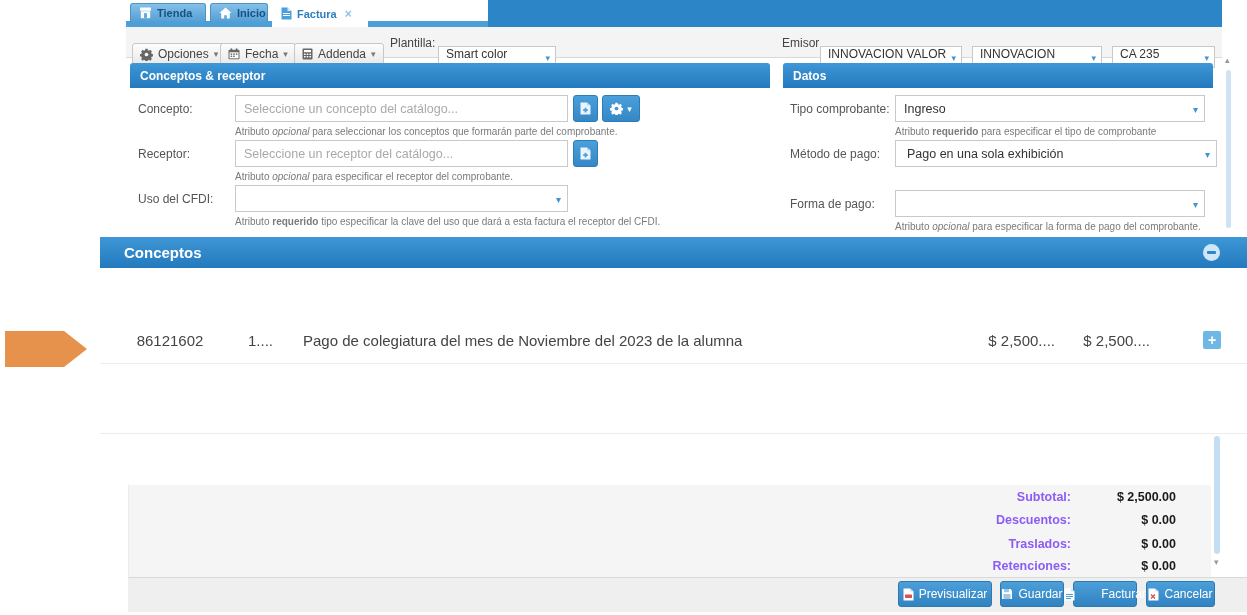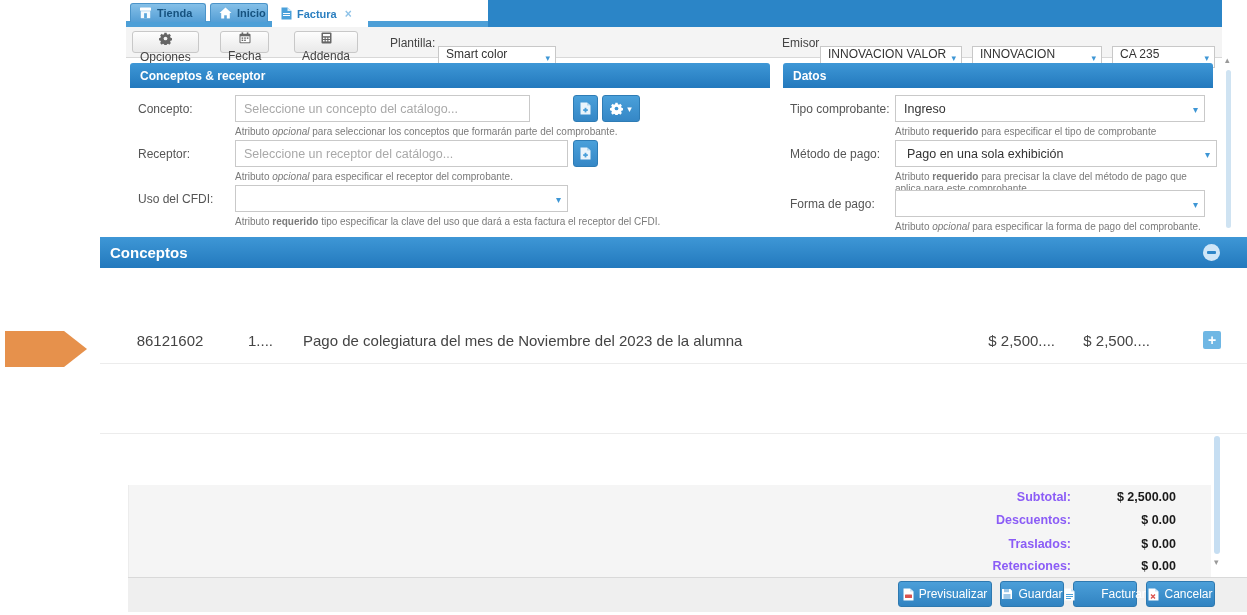--- a/index.html
+++ b/index.html
@@ -11,23 +11,23 @@
   .tab-strip{left:0;top:21px;width:1096px;height:6px;background:#4d9fd7;}
   .tab-fill{left:362px;top:0;width:734px;height:27px;background:#2b85c7;}
   .tab{display:flex;align-items:center;gap:5px;box-sizing:border-box;cursor:default;}
   .tab-inactive{top:3px;height:19px;border-radius:3px 3px 0 0;border:1px solid #4b94c9;border-bottom:none;
     background:linear-gradient(#85c0e8,#549ed5);color:#16527f;font-size:11px;font-weight:bold;padding:0 8px;}
   .tab-active{top:0;height:27px;border-radius:3px 3px 0 0;background:#fff;color:#2b7fc0;
     font-size:11px;font-weight:bold;padding:0 9px;}
   .tab-close{color:#8fc3e8;font-size:12px;font-weight:bold;margin-left:3px;cursor:pointer;}
   
   .toolbar{left:126px;top:27px;width:1096px;height:31px;background:#f4f4f4;border-bottom:1px solid #d8d8d8;box-sizing:border-box;}
-  .tbtn{top:4px;height:22px;display:flex;align-items:center;gap:5px;padding:0 7px;box-sizing:border-box;
+  .tbtn{top:16px;height:22px;display:flex;align-items:center;gap:5px;padding:0 7px;box-sizing:border-box;
     border:1px solid #c8c8c8;border-radius:3px;background:linear-gradient(#fdfdfd,#e9e9e9);
-    color:#444;font-size:12px;cursor:pointer;flex-direction:column;}
+    color:#444;font-size:12px;cursor:pointer;}
   .tbtn .chev{color:#777;font-size:9px;}
   .tlabel{color:#444;font-size:12px;top:9px;}
   .sel{box-sizing:border-box;height:22px;background:#fff;border:1px solid #c8c8c8;display:flex;align-items:flex-start;
     padding:0 6px 0 7px;font-size:12px;color:#333;cursor:pointer;position:absolute;top:19px;}
   .sel .chev{position:absolute;right:5px;top:6px;color:#3e96d5;font-size:9px;}
   
   .panel{background:#fff;}
   .phead{left:0;top:0;height:25px;width:100%;border-radius:3px 3px 0 0;
     background:linear-gradient(#3e97d6,#2379bd);color:#fff;font-size:12px;font-weight:bold;
     display:flex;align-items:center;padding-left:10px;box-sizing:border-box;}
@@ -40,21 +40,21 @@
   .fsel .chev{position:absolute;right:6px;top:8px;color:#3e96d5;font-size:10px;}
   .bluebtn{box-sizing:border-box;border:1px solid #2e7cb5;border-radius:3px;
     background:linear-gradient(#4aa0da,#3587c6);display:flex;align-items:center;justify-content:center;gap:4px;cursor:pointer;}
   .bluebtn .chev{color:#fff;font-size:9px;}
   .help{font-size:10px;color:#7a7a7a;line-height:12px;}
   .help .it{font-style:italic;}
   .help .bd{font-weight:bold;}
   
   .grid{left:100px;top:237px;width:1147px;height:196px;background:#fff;border-bottom:1px solid #ececec;}
   .ghead{left:0;top:0;width:1147px;height:31px;background:linear-gradient(#3e97d6,#2379bd);
-    color:#fff;display:flex;align-items:center;padding-left:10px;box-sizing:border-box;
+    color:#fff;display:flex;align-items:center;padding-left:24px;box-sizing:border-box;
     font-size:15px;font-weight:bold;}
   .collapse{left:1103px;top:7px;width:17px;height:17px;border-radius:50%;background:#cfe6f7;cursor:pointer;}
   .collapse::after{content:"";position:absolute;left:4px;top:7px;width:9px;height:3px;background:#2e86c8;border-radius:1px;}
   .grow{display:flex;position:absolute;left:0;width:1147px;box-sizing:border-box;}
   .gcell{box-sizing:border-box;display:flex;align-items:center;overflow:hidden;white-space:nowrap;}
   .ghr{top:33px;height:47px;border-bottom:1px solid #d5d5d5;background:#fff;}
   .ghr .gcell{border-right:1px solid #e3e3e3;color:#666;font-size:13.5px;font-weight:bold;cursor:pointer;}
   .gdr{top:80px;height:47px;border-bottom:1px solid #ececec;background:#fff;}
   .gdr .gcell{color:#444;font-size:15px;}
   .c1{width:140px;justify-content:center;}
@@ -197,21 +197,21 @@
       <span class="chev">▾</span>
     </div>
   </div>
 
   <div class="abs panel" style="left:130px;top:63px;width:640px;height:168px;">
     <div class="abs phead">
         <span>Conceptos &amp; receptor</span>
       </div>
 
     <div class="abs flabel" style="left:8px;top:39px;">Concepto:</div>
-    <input class="abs finput" style="left: 105px; top: 32px; width: 295px;" placeholder="Seleccione un concepto del catálogo...">
+    <input class="abs finput" style="left: 105px; top: 32px; width: 333px;" placeholder="Seleccione un concepto del catálogo...">
     <div class="abs bluebtn" style="left:443px;top:32px;width:25px;height:27px;">
       <span class="icon">
         <svg width="11" height="13" viewBox="0 0 11 13">
             <path fill="#eaf4fb" d="M0.5 0.5h6.5l3.5 3v9h-10z"></path>
             <path fill="#b7d9f0" d="M7 0.5l3.5 3H7z"></path>
             <rect x="4.6" y="5.8" width="1.8" height="4.6" fill="#4aa0da"></rect>
             <rect x="3.2" y="7.2" width="4.6" height="1.8" fill="#4aa0da"></rect>
           </svg>
       </span>
     </div>
@@ -265,23 +265,20 @@
       <span class="chev">▾</span>
     </div>
     <div class="abs help" style="left:112px;top:63px;">
       <span>Atributo</span> <span class="bd">requerido</span> <span>para especificar el tipo de comprobante</span>
     </div>
 
     <div class="abs flabel" style="left:7px;top:84px;">Método de pago:</div>
     <div class="abs fsel" style="left:112px;top:77px;width:322px;padding-left:11px;">
       <span>Pago en una sola exhibición</span>
       <span class="chev">▾</span>
-    </div>
-    <div class="abs help" style="left:112px;top:108px;width:300px;">
-      <span>Atributo</span> <span class="bd">requerido</span> <span>para precisar la clave del método de pago que aplica para este comprobante.</span>
     </div>
 
     <div class="abs flabel" style="left:7px;top:134px;">Forma de pago:</div>
     <div class="abs fsel" style="left:112px;top:127px;width:310px;">
       <span></span>
       <span class="chev">▾</span>
     </div>
     <div class="abs help" style="left:112px;top:158px;">
       <span>Atributo</span> <span class="it">opcional</span> <span>para especificar la forma de pago del comprobante.</span>
     </div>

